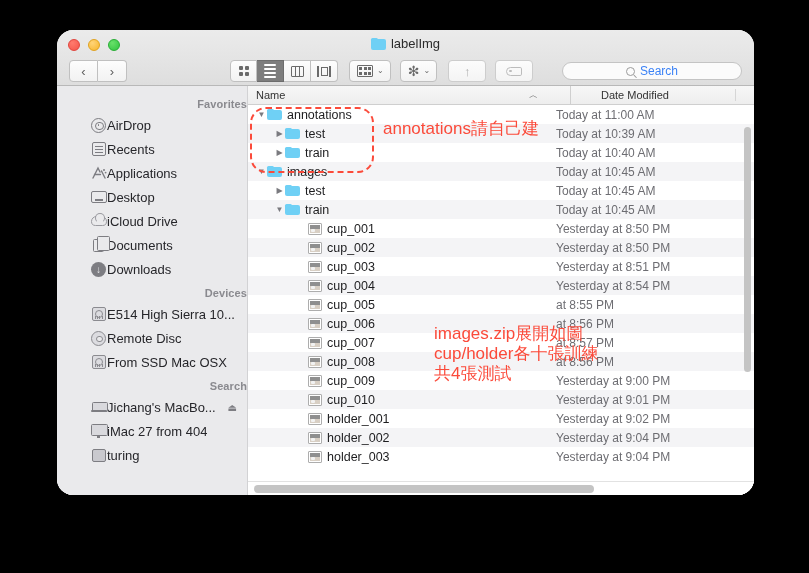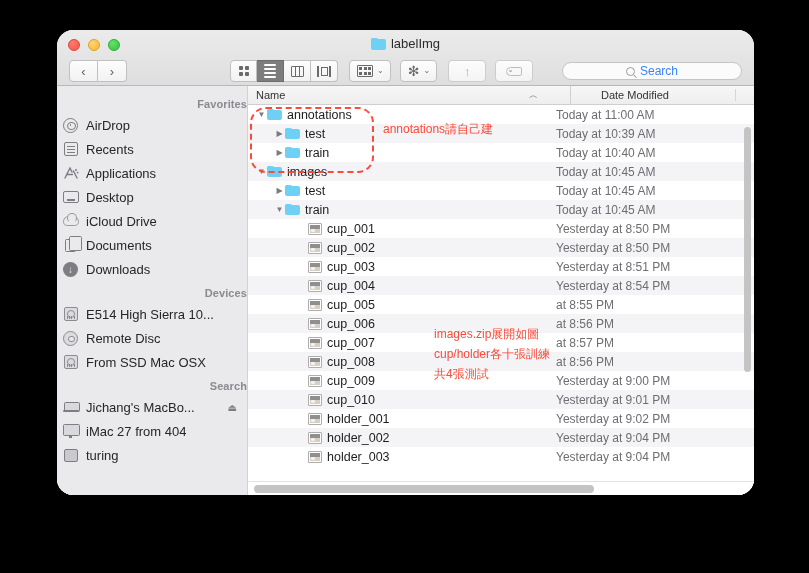--- a/index.html
+++ b/index.html
@@ -162,22 +162,22 @@
     flex: 0 0 191px;
     text-align: right;
   }
   .sb-header {
     font-size: 11px; font-weight: bold; color: #8a8a8f;
     padding: 6px 0 3px 14px;
     letter-spacing: 0.1px;
   }
   .sb-item {
     height: 24px;
-    display: flex; align-items: center; gap: 7px;
-    padding-left: 5px;
+    display: flex; align-items: center; 
+    padding-left: 33px;
     font-size: 13px; color: #26262a;
     position: relative;
   }
   .sb-ico { width: 17px; height: 16px; flex: 0 0 17px; display:flex; align-items:center; justify-content:center; color:#7d7d82; }
   .sb-label { white-space: nowrap; overflow: hidden; }
   .sb-eject { margin-left: auto; margin-right: 10px; color:#7d7d82; font-size: 10px; }
 
   
   .airdrop { width:15px;height:15px;border-radius:50%;border:1.4px solid #7d7d82;position:relative;}
   .airdrop:before{content:"";position:absolute;left:3.2px;top:3.2px;width:6.6px;height:6.6px;border-radius:50%;border:1.4px solid #7d7d82;}
@@ -281,21 +281,21 @@
     position: absolute; left: 6px; top: 3px;
     width: 340px; height: 8px;
     background: #c4c4c4; border-radius: 4px;
   }
 
   
   .anno-text {
     position: absolute;
     color: #fb4a3a;
     font-family: "Liberation Sans", "DejaVu Sans", sans-serif;
-    font-size: 12px;
+    font-size: 17px;
     line-height: 20px;
     white-space: pre;
     pointer-events: none;
     z-index: 30;
   }
   #anno-annotations { left: 383px; top: 119px; }
   #anno-images { left: 434px; top: 324px; }
 
   .anno-oval {
     position: absolute;

